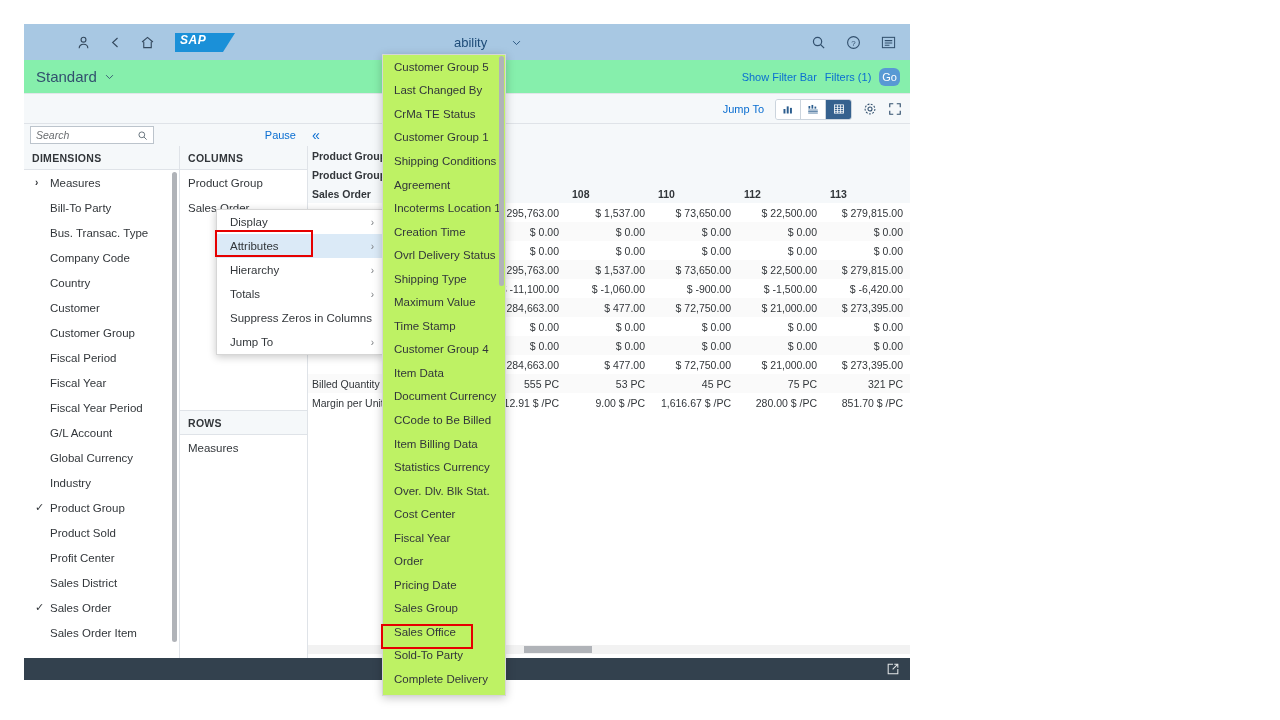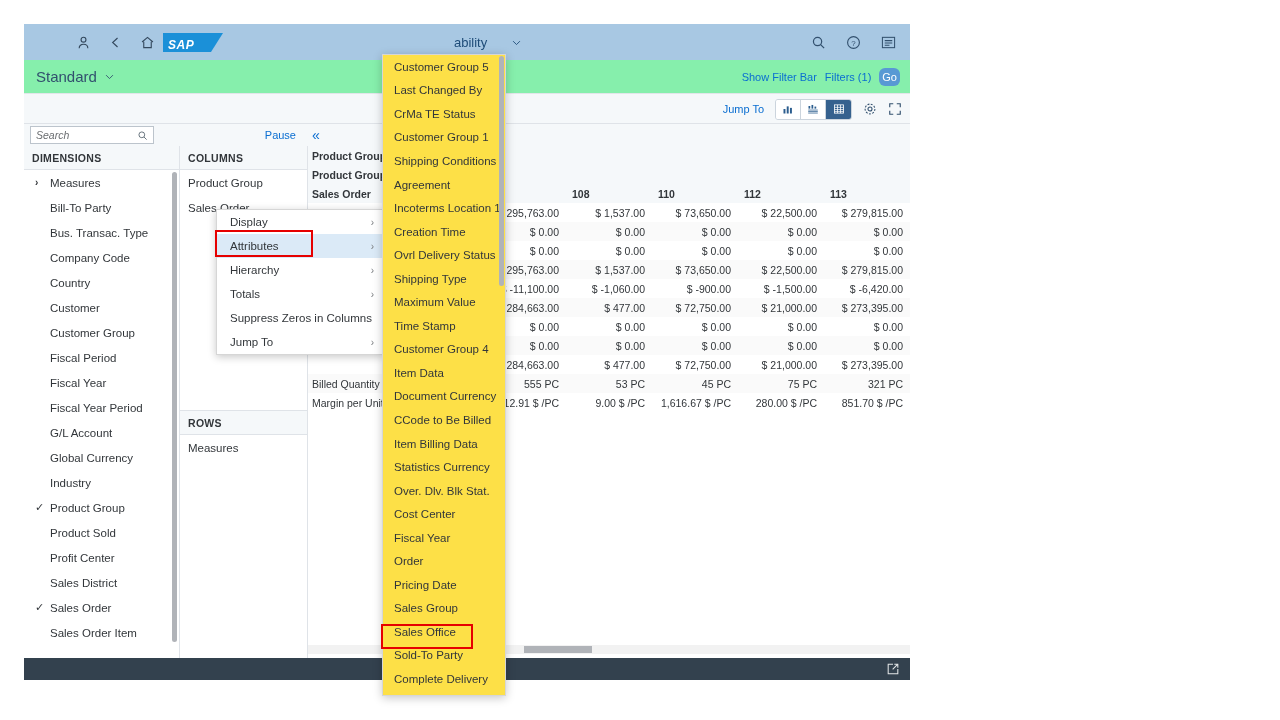--- a/index.html
+++ b/index.html
@@ -17,23 +17,23 @@
 
   
   .shellbar {
     position: absolute; left: 0; top: 0; width: 886px; height: 36px;
     background: #a8c8e3;
     display: flex; align-items: center;
   }
   .shell-icons { display: flex; align-items: center; gap: 18px; padding-left: 52px; }
   .shell-ic { color: #34495e; cursor: pointer; display:flex; align-items:center; }
   .sap-logo {
-    margin-left: 8px; width: 48px; height: 19px;
+    margin-left: 20px; width: 48px; height: 19px;
     background: #1b90d8; position: relative;
-    display: flex; align-items: flex-end; justify-content: flex-start;
+    display: flex; align-items: flex-start; justify-content: flex-start;
   }
   .sap-logo:after {
     content: ""; position: absolute; right: -12px; top: 0;
     border-top: 19px solid #1b90d8;
     border-right: 12px solid transparent;
   }
   .sap-logo span {
     color: #fff; font-size: 12px; font-weight: bold; font-style: italic;
     letter-spacing: .5px; padding-left: 5px; z-index: 2;
   }
@@ -203,21 +203,21 @@
   .ctxitem.sel { background: #dbeaf7; }
   .ctxitem .chev { color: #7a7d80; font-size: 10px; }
   .redbox {
     position: absolute; border: 2px solid #e60000;
     pointer-events: none; z-index: 60;
   }
 
   
   .attrmenu {
     position: absolute; left: 358px; top: 30px; width: 124px; height: 642px;
-    background: #fde047; border: 1px solid #d6d6d6;
+    background: #bef264; border: 1px solid #d6d6d6;
     box-shadow: 0 2px 9px rgba(0,0,0,.22); z-index: 50; overflow: hidden;
   }
   .attritem {
     height: 23.55px; display: flex; align-items: center;
     padding-left: 11px; font-size: 11.5px; color: #32363a;
     cursor: pointer; white-space: nowrap;
   }
   .attr-scroll {
     position: absolute; right: 1px; top: 1px; width: 5px; height: 230px;
     background: #b0b3b8; border-radius: 3px; z-index: 55;

